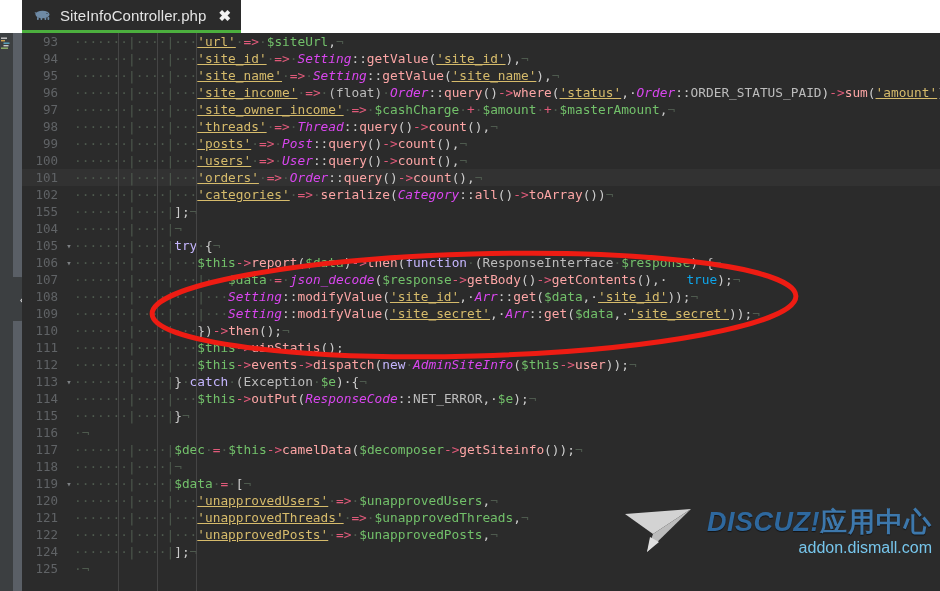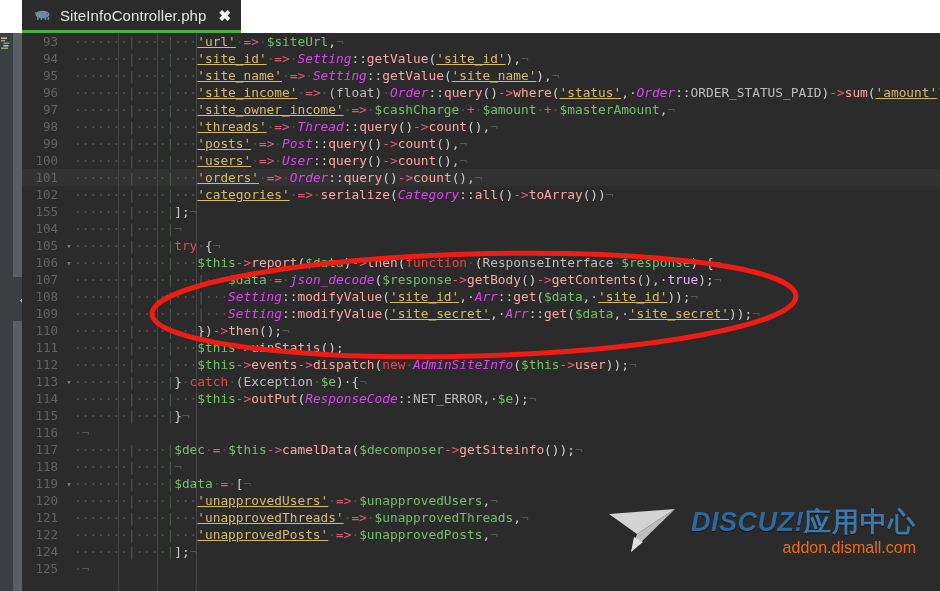--- a/index.html
+++ b/index.html
@@ -82,49 +82,49 @@
 
   
   .guides { position: absolute; left: 22px; top: 0; width: 918px; height: 558px; pointer-events: none; }
   .guide { position: absolute; top: 0; width: 1px; height: 558px; background: #4a4a4a; opacity: .85; }
 
   
   .s-str   { color: #d6bb6b; text-decoration: underline; }   
   .s-arrow { color: #e05a7a; }   
   .s-var   { color: #72c06a; }   
   .s-cls   { color: #d946ef; font-style: italic; }   
-  .s-kw    { color: #ef4444; }   
-  .s-const { color: #f0abfc; }   
+  .s-kw    { color: #c4b5fd; }   
+  .s-const { color: #0ea5e9; margin-left: 19px; }   
   .s-punc  { color: #cccccc; }
   .s-plain { color: #bcbcbc; }
   .s-dot   { color: #4e5a4e; }   
   .s-eol   { color: #4e5a4e; }   
   .s-call  { color: #fca5a5; }
 
   
   .annot { position: absolute; left: 0; top: 0; width: 940px; height: 591px; pointer-events: none; }
 
   
   .watermark {
-    position: absolute; right: 24px; bottom: 8px;
+    position: absolute; right: 8px; bottom: 8px;
     display: flex; align-items: flex-end; gap: 12px;
     opacity: .92;
   }
   .wm-plane { width: 72px; height: 52px; flex: none; }
   .wm-text { display: flex; flex-direction: column; align-items: flex-end; }
   .wm-title {
     font-family: "Liberation Sans", sans-serif;
     font-size: 27px; font-weight: bold; font-style: italic;
     color: #2f6ea8; letter-spacing: .5px; line-height: 1;
     text-shadow: 0 1px 1px rgba(0,0,0,.6);
   }
   .wm-title .cn { font-style: normal; color: #3f7fb8; font-weight: bold; letter-spacing: 1px; }
   .wm-url {
     font-family: "Liberation Sans", sans-serif;
-    font-size: 16px; color: #f97316; margin-top: 4px; line-height: 1;
+    font-size: 16px; color: #7dd3fc; margin-top: 4px; line-height: 1;
   }
 
   
   .bottom-edge {
     position: absolute; left: 0; bottom: 0; width: 940px; height: 0px; background: #ffffff;
   }
 </style>
 </head>
 <body>
 

